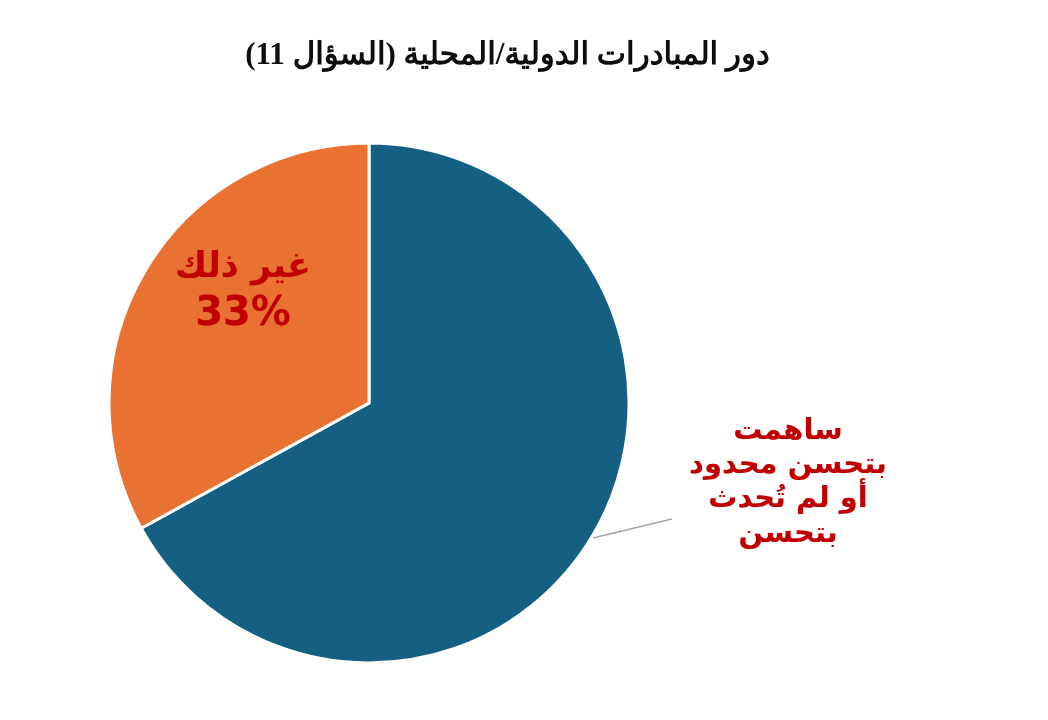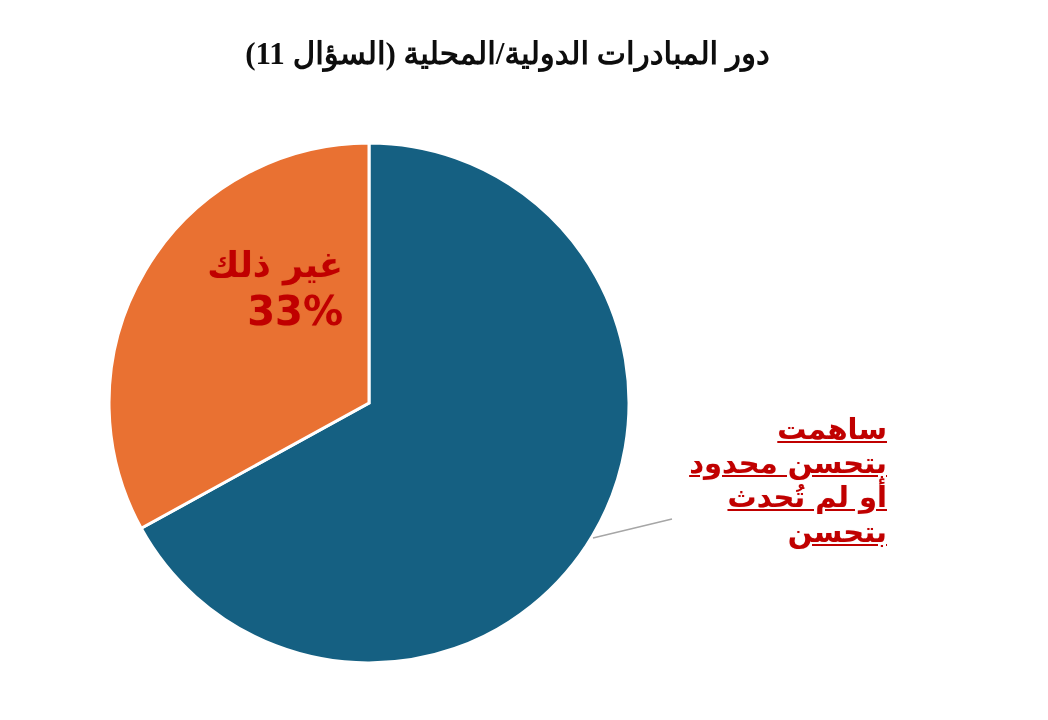--- a/index.html
+++ b/index.html
@@ -43,43 +43,43 @@
     left:0;top:0;
     width:1048px;
     height:720px;
     overflow:visible;
   }
 
   
   .data-label{
     position:absolute;
     direction:rtl;
+    text-align:center;
     color:#C00000;
     font-weight:bold;
     font-family:"DejaVu Sans","Liberation Sans",sans-serif;
     line-height:1.18;
     white-space:nowrap;
     text-shadow:0 0 1px rgba(192,0,0,0.25);
   }
 
   #label-other{
     left:176px;
     top:245px;
     width:200px;
     font-size:36px;
   }
   #label-other .lbl-cat{display:block;font-size:35px;}
   #label-other .lbl-val{display:block;font-size:40px;margin-top:2px;}
 
   #label-contributed{
-    left:690px;
+    left:706px;
     top:412px;
     width:230px;
     font-size:30px;
-    text-decoration:underline;
   }
   #label-contributed .lbl-line{display:block;font-size:29px;}
   #label-contributed .lbl-val{display:block;font-size:38px;margin-top:3px;}
 </style>
 </head>
 <body>
 
 <div id="chart-root">
 
   <div id="chart-title">دور المبادرات الدولية/المحلية (السؤال 11)</div>

